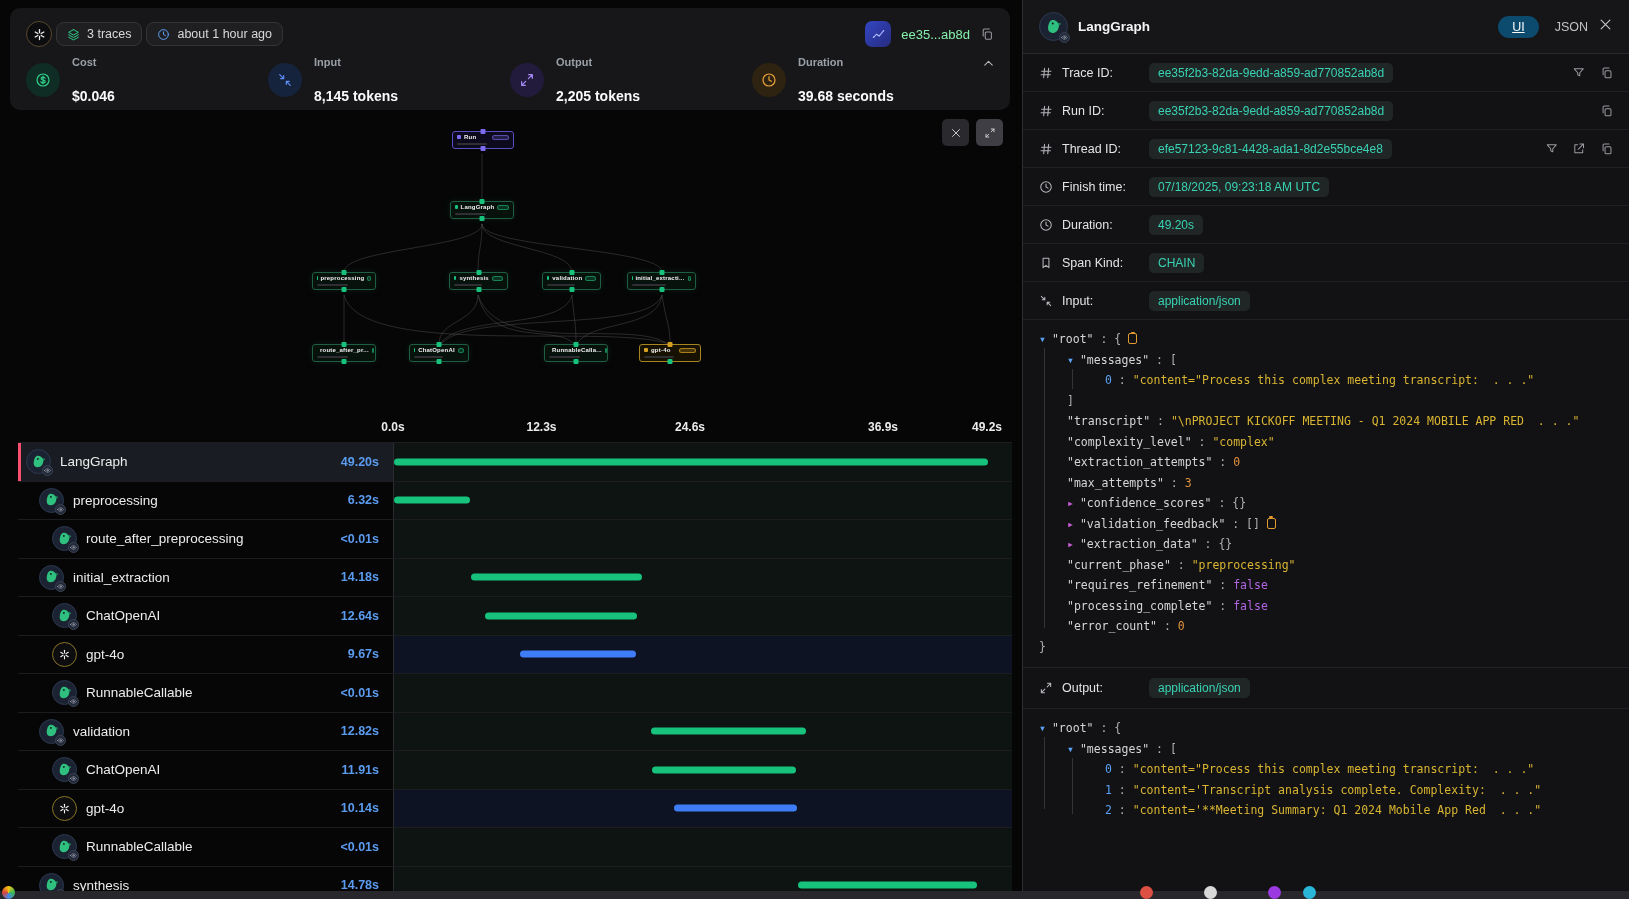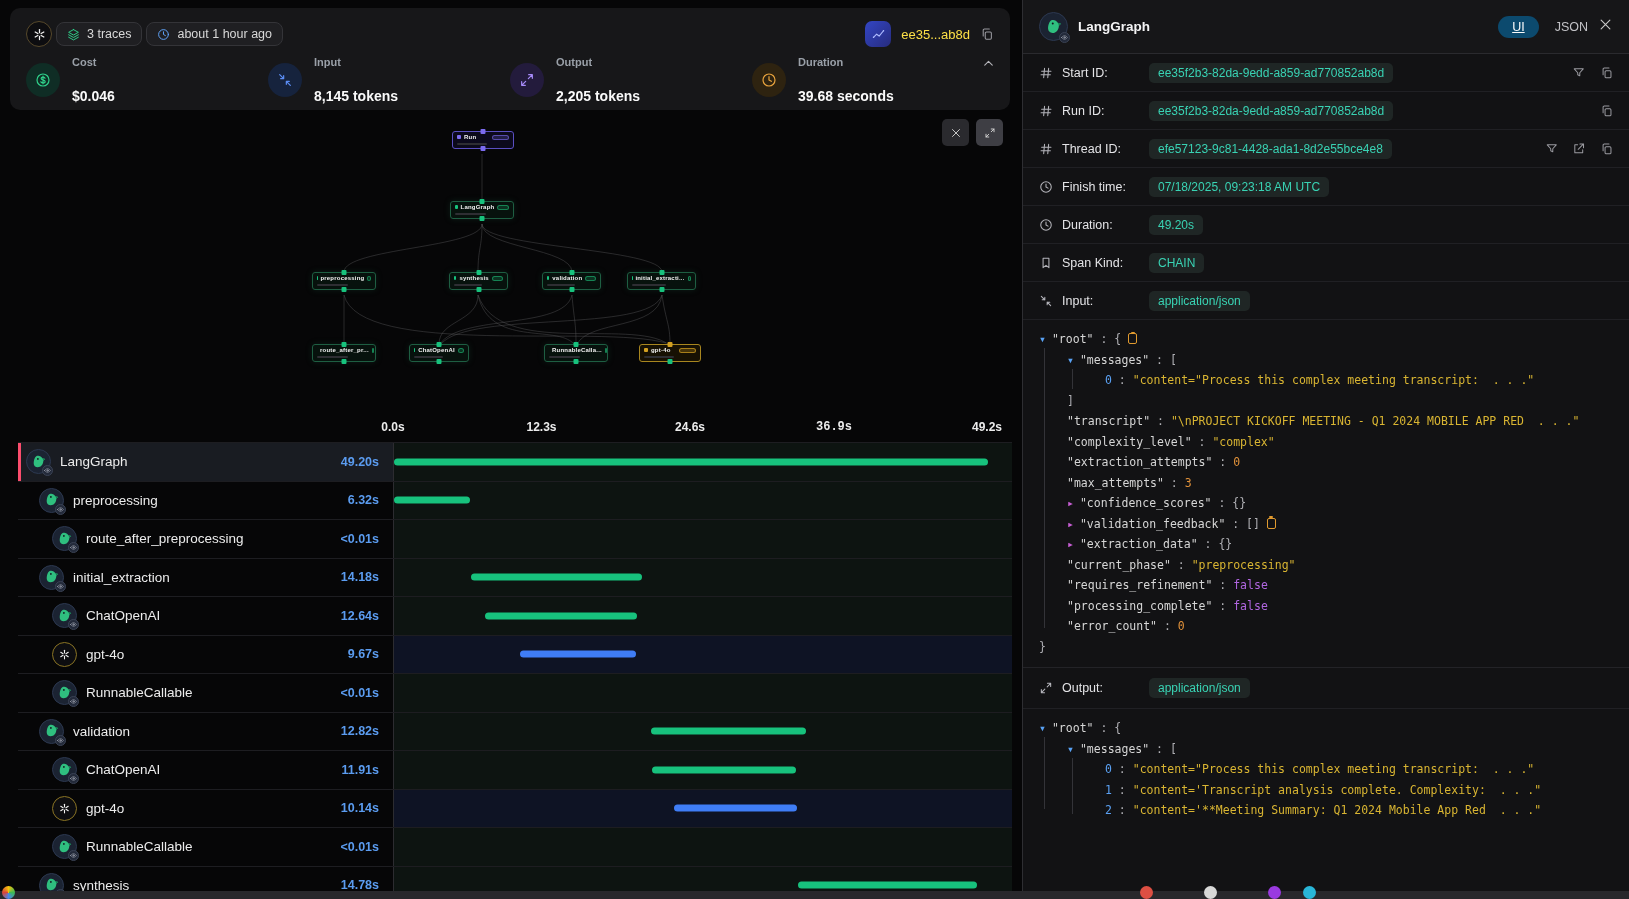--- a/index.html
+++ b/index.html
@@ -15,21 +15,21 @@
   .avatar-oa { width:26px; height:26px; border-radius:50%; background:#0d0d10; border:1px solid #57492b;
                display:flex; align-items:center; justify-content:center; color:#f2f2f2; }
   .avatar-oa svg { width:15px; height:15px; }
   .hbadge { display:flex; align-items:center; gap:7px; background:#1f1f22; border:1px solid #343438;
             border-radius:8px; padding:4px 10px; font-size:12.5px; color:#d8d8d8; }
   .hbadge .ic { width:13px; height:13px; }
   .c-green { color:#2fd08a; } .c-blue { color:#60a5fa; }
   #headright { margin-left:auto; display:flex; align-items:center; gap:10px; }
   #chart-btn { width:26px; height:26px; border-radius:7px; background:linear-gradient(135deg,#3346c4,#272c7e);
                display:flex; align-items:center; justify-content:center; color:#aebbff; }
-  #trace-id-short { font-size:13px; color:#fde047; }
+  #trace-id-short { font-size:13px; color:#86efac; }
   .dim-ic { color:#9a9aa0; }
 
   #statrow { display:flex; padding:2px 16px 0 16px; }
   .stat { width:247px; display:flex; align-items:center; gap:12px; }
   .stat-icon { width:34px; height:34px; border-radius:50%; display:flex; align-items:center; justify-content:center; }
   .stat-icon .ic { width:16px; height:16px; }
   .ic-green  { background:#0f2d25; color:#2fd08a; }
   .ic-blue   { background:#16233d; color:#5b8df5; }
   .ic-purple { background:#231b3c; color:#a78bfa; }
   .ic-orange { background:#2e2310; color:#e8a33d; }
@@ -392,21 +392,21 @@
         <use href="#i-expand"></use>
       </svg>
     </span>
 </div>
 
 <div id="tl" class="abs">
   <div id="tl-axis">
       <span class="tick" style="left: 375px;">0.0s</span>
       <span class="tick" style="left: 523.5px;">12.3s</span>
       <span class="tick" style="left: 672px;">24.6s</span>
-      <span class="tick" style="left: 816px; font-family: Liberation Mono, monospace;">36.9s</span>
+      <span class="tick" style="left: 865px;">36.9s</span>
       <span class="tick" style="left: 969px;">49.2s</span>
     </div>
   <div id="tl-rows">
       <div class="gridline" style="left: 375px;"></div>
       <div class="gridline" style="left: 523.5px;"></div>
       <div class="gridline" style="left: 672px;"></div>
       <div class="gridline" style="left: 820.5px;"></div>
       <div class="gridline" style="left: 969px;"></div>
       <div class="trow sel">
     <div class="tlabel" style="padding-left: 8px;">
@@ -660,21 +660,21 @@
     </span>
     <span id="p-close"><svg class="ic" style="width:15px;height:15px">
           <use href="#i-x"></use>
         </svg></span>
   </div>
   <div id="fields">
       <div class="field">
     <svg class="ic f-ic">
           <use href="#i-hash"></use>
         </svg>
-    <span class="f-label">Start ID:</span>
+    <span class="f-label">Trace ID:</span>
     <span class="pill">ee35f2b3-82da-9edd-a859-ad770852ab8d</span>
     <span class="f-actions">
           <svg class="ic ">
             <use href="#i-filter"></use>
           </svg>
           <svg class="ic ">
             <use href="#i-copy"></use>
           </svg>
         </span>
   </div>

